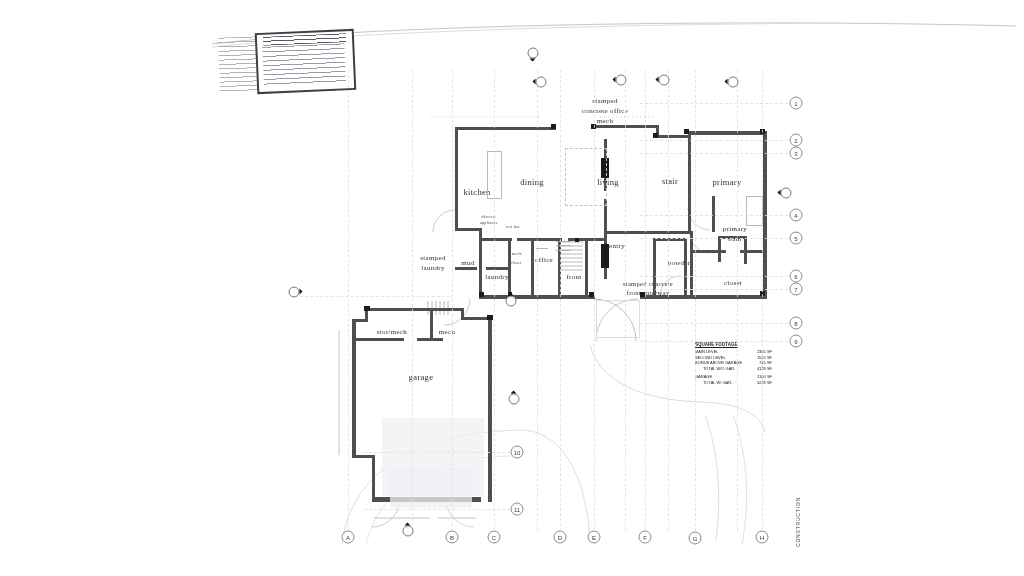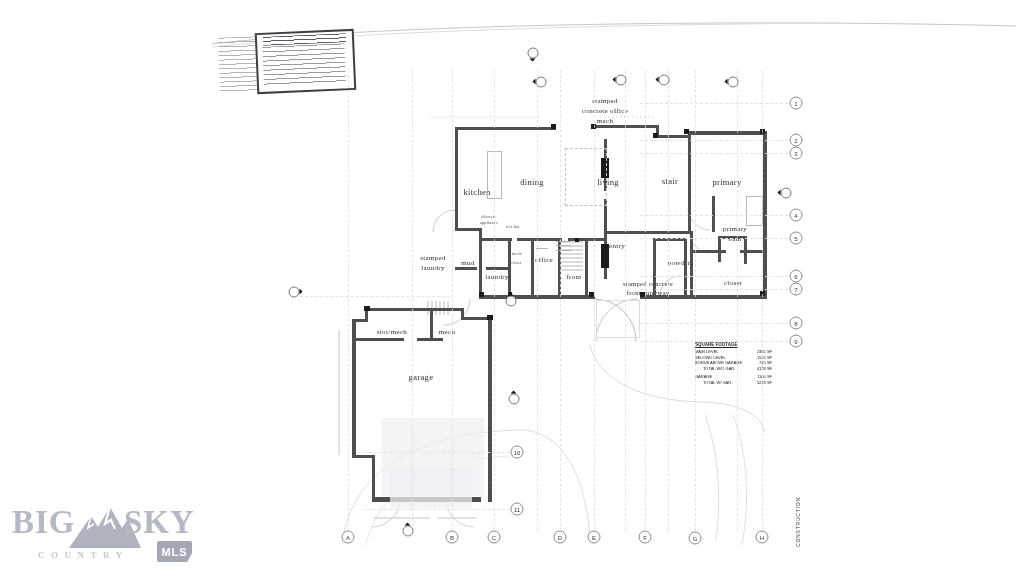--- a/index.html
+++ b/index.html
@@ -219,33 +219,20 @@
     </div>
   <div class="bubble" style="left:517px;top:452px">
       <span>10</span>
     </div>
   <div class="bubble" style="left:517px;top:509px">
       <span>11</span>
     </div>
 
   <span class="vtext">CONSTRUCTION</span>
 
-  <div class="logo">
-    <span class="word" style="left:2px;top:6px">BIG</span>
-    <svg class="abs" style="left:56px;top:6px" width="78" height="46" viewBox="0 0 78 46">
-      <path d="M3 44 L25 12 L32 23 L44 3 L56 24 L62 15 L75 44 Z" fill="#aeb3bf"></path>
-      <path d="M44 3 L39 20 L45 16 L49 25" stroke="#ffffff" fill="none" stroke-width="2.2"></path>
-      <path d="M25 12 L22 24 L28 20" stroke="#ffffff" fill="none" stroke-width="1.6"></path>
-    </svg>
-    <span class="word" style="left:114px;top:6px">SKY</span>
-    <span class="country">COUNTRY</span>
-    <div class="badge">
-        <span>MLS</span>
-      </div>
-  </div>
 
 <div class="wall" style="left: 455px; top: 127px; width: 101px; height: 3px;"></div>
     <div class="wall" style="left: 596px; top: 125px; width: 62px; height: 3px;"></div>
     <div class="wall" style="left: 656px; top: 125px; width: 3px; height: 13px;"></div>
     <div class="wall" style="left: 656px; top: 135px; width: 34px; height: 3px;"></div>
     <div class="wall" style="left: 688px; top: 131px; width: 78px; height: 4px;"></div>
     <div class="wall" style="left: 763px; top: 131px; width: 4px; height: 165px;"></div>
     <div class="wall" style="left: 455px; top: 127px; width: 3px; height: 104px;"></div>
     <div class="wall" style="left: 455px; top: 228px; width: 27px; height: 3px;"></div>
     <div class="wall" style="left: 479px; top: 228px; width: 3px; height: 71px;"></div>

